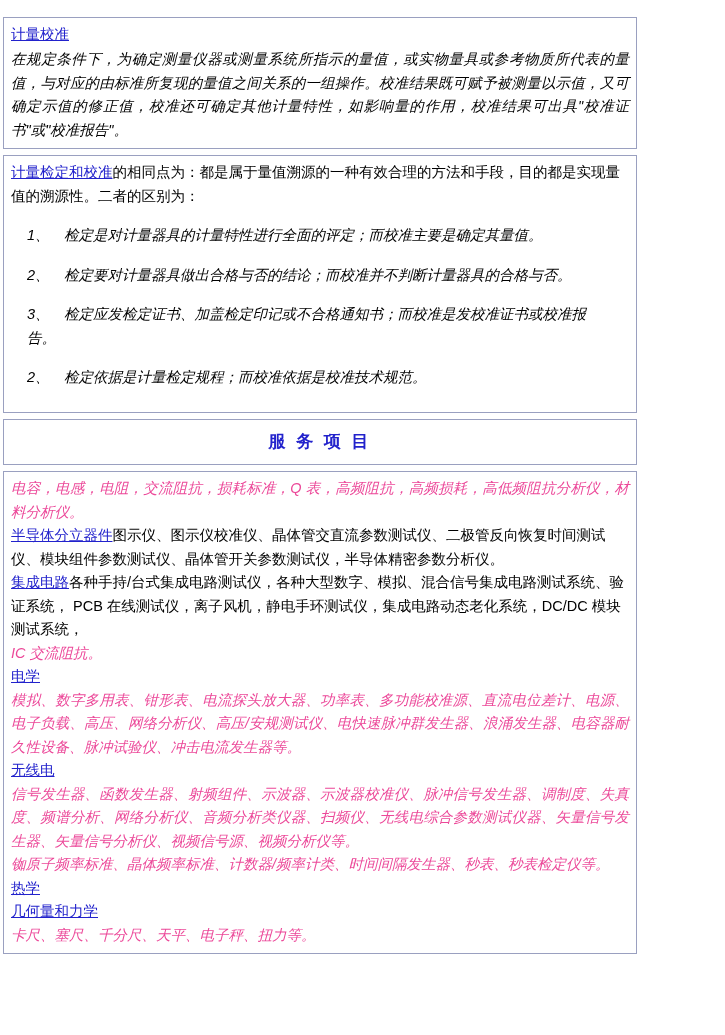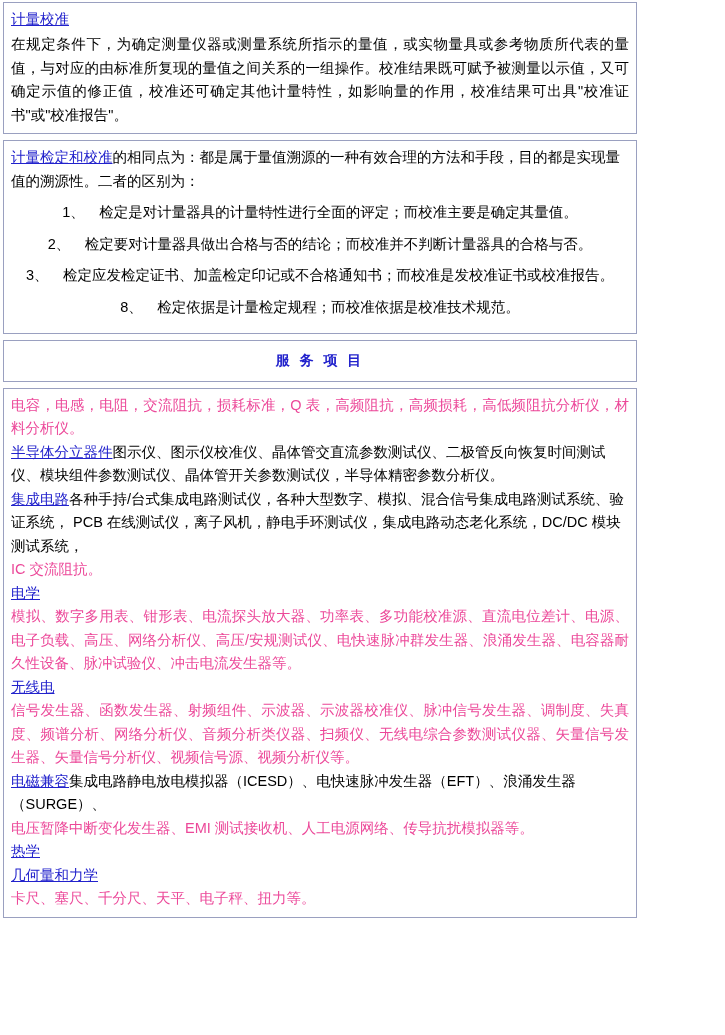--- a/index.html
+++ b/index.html
@@ -11,21 +11,21 @@
     width: 725px;
     min-height: 1035px;
     font-family: "Liberation Sans", sans-serif;
     font-size: 14.5px;
     color: #000000;
     line-height: 1.62;
   }
   .page {
     width: 640px;
     box-sizing: border-box;
-    padding: 2px 0 0 0;
+    padding: 17px 0 0 0;
     border-radius: 22px;
   }
   .section {
     border: 1px solid #9aa0c0;
     margin: 0 3px 6px 3px;
     padding: 5px 7px 6px 7px;
     box-sizing: border-box;
   }
   .section.tight {
     padding-top: 4px;
@@ -37,39 +37,39 @@
     display: inline;
     cursor: pointer;
   }
   .head-line {
     margin: 0 0 2px 0;
   }
   p {
     margin: 0;
     padding: 0;
     text-indent: 0;
+    font-style: italic;
   }
   .para {
     margin: 0 0 0 0;
     text-align: justify;
   }
   .numbered {
     margin: 0;
     padding: 0 0 0 0;
   }
   .numbered-row {
-    margin: 8px;
+    margin: 16px;
     white-space: pre-wrap;
-    text-align: center;
   }
   .service-title {
     text-align: center;
     color: #2222cc;
     font-weight: bold;
-    font-size: 14px;
+    font-size: 17px;
     letter-spacing: 3px;
     padding: 4px 0 4px 0;
   }
   .cat-block {
     margin: 0 0 0 0;
   }
   .cat-label {
     color: #2222cc;
     text-decoration: underline;
     cursor: pointer;
@@ -95,21 +95,21 @@
   </div>
 
   <div class="section">
     <div class="head-line">
       <span class="heading-link">计量检定和校准</span><span class="cat-inline-text">的相同点为：都是属于量值溯源的一种有效合理的方法和手段，目的都是实现量值的溯源性。二者的区别为：</span>
     </div>
     <div class="numbered">
       <p class="numbered-row">1、　检定是对计量器具的计量特性进行全面的评定；而校准主要是确定其量值。</p>
       <p class="numbered-row">2、　检定要对计量器具做出合格与否的结论；而校准并不判断计量器具的合格与否。</p>
       <p class="numbered-row">3、　检定应发检定证书、加盖检定印记或不合格通知书；而校准是发校准证书或校准报告。</p>
-      <p class="numbered-row">8、　检定依据是计量检定规程；而校准依据是校准技术规范。</p>
+      <p class="numbered-row">2、　检定依据是计量检定规程；而校准依据是校准技术规范。</p>
     </div>
   </div>
 
   <div class="section tight">
     <div class="service-title">服 务 项 目</div>
   </div>
 
   <div class="section">
 
     <div class="cat-block">
@@ -138,28 +138,23 @@
     </div>
 
     <div class="cat-block">
       <div>
         <span class="cat-label">无线电</span><span class="cat-inline-text"></span>
       </div>
       <p class="cat-body">信号发生器、函数发生器、射频组件、示波器、示波器校准仪、脉冲信号发生器、调制度、失真度、频谱分析、网络分析仪、音频分析类仪器、扫频仪、无线电综合参数测试仪器、矢量信号发生器、矢量信号分析仪、视频信号源、视频分析仪等。</p>
     </div>
 
     <div class="cat-block">
+      <p class="cat-body">铷原子频率标准、晶体频率标准、计数器/频率计类、时间间隔发生器、秒表、秒表检定仪等。</p>
     </div>
 
-    <div class="cat-block">
-      <div>
-        <span class="cat-label">电磁兼容</span><span class="cat-inline-text">集成电路静电放电模拟器（ICESD）、电快速脉冲发生器（EFT）、浪涌发生器（SURGE）、</span>
-      </div>
-      <p class="cat-body">电压暂降中断变化发生器、EMI 测试接收机、人工电源网络、传导抗扰模拟器等。</p>
-    </div>
 
     <div class="cat-block">
       <div>
         <span class="cat-label">热学</span><span class="cat-inline-text"></span>
       </div>
     </div>
 
     <div class="cat-block">
       <div>
         <span class="cat-label">几何量和力学</span><span class="cat-inline-text"></span>

